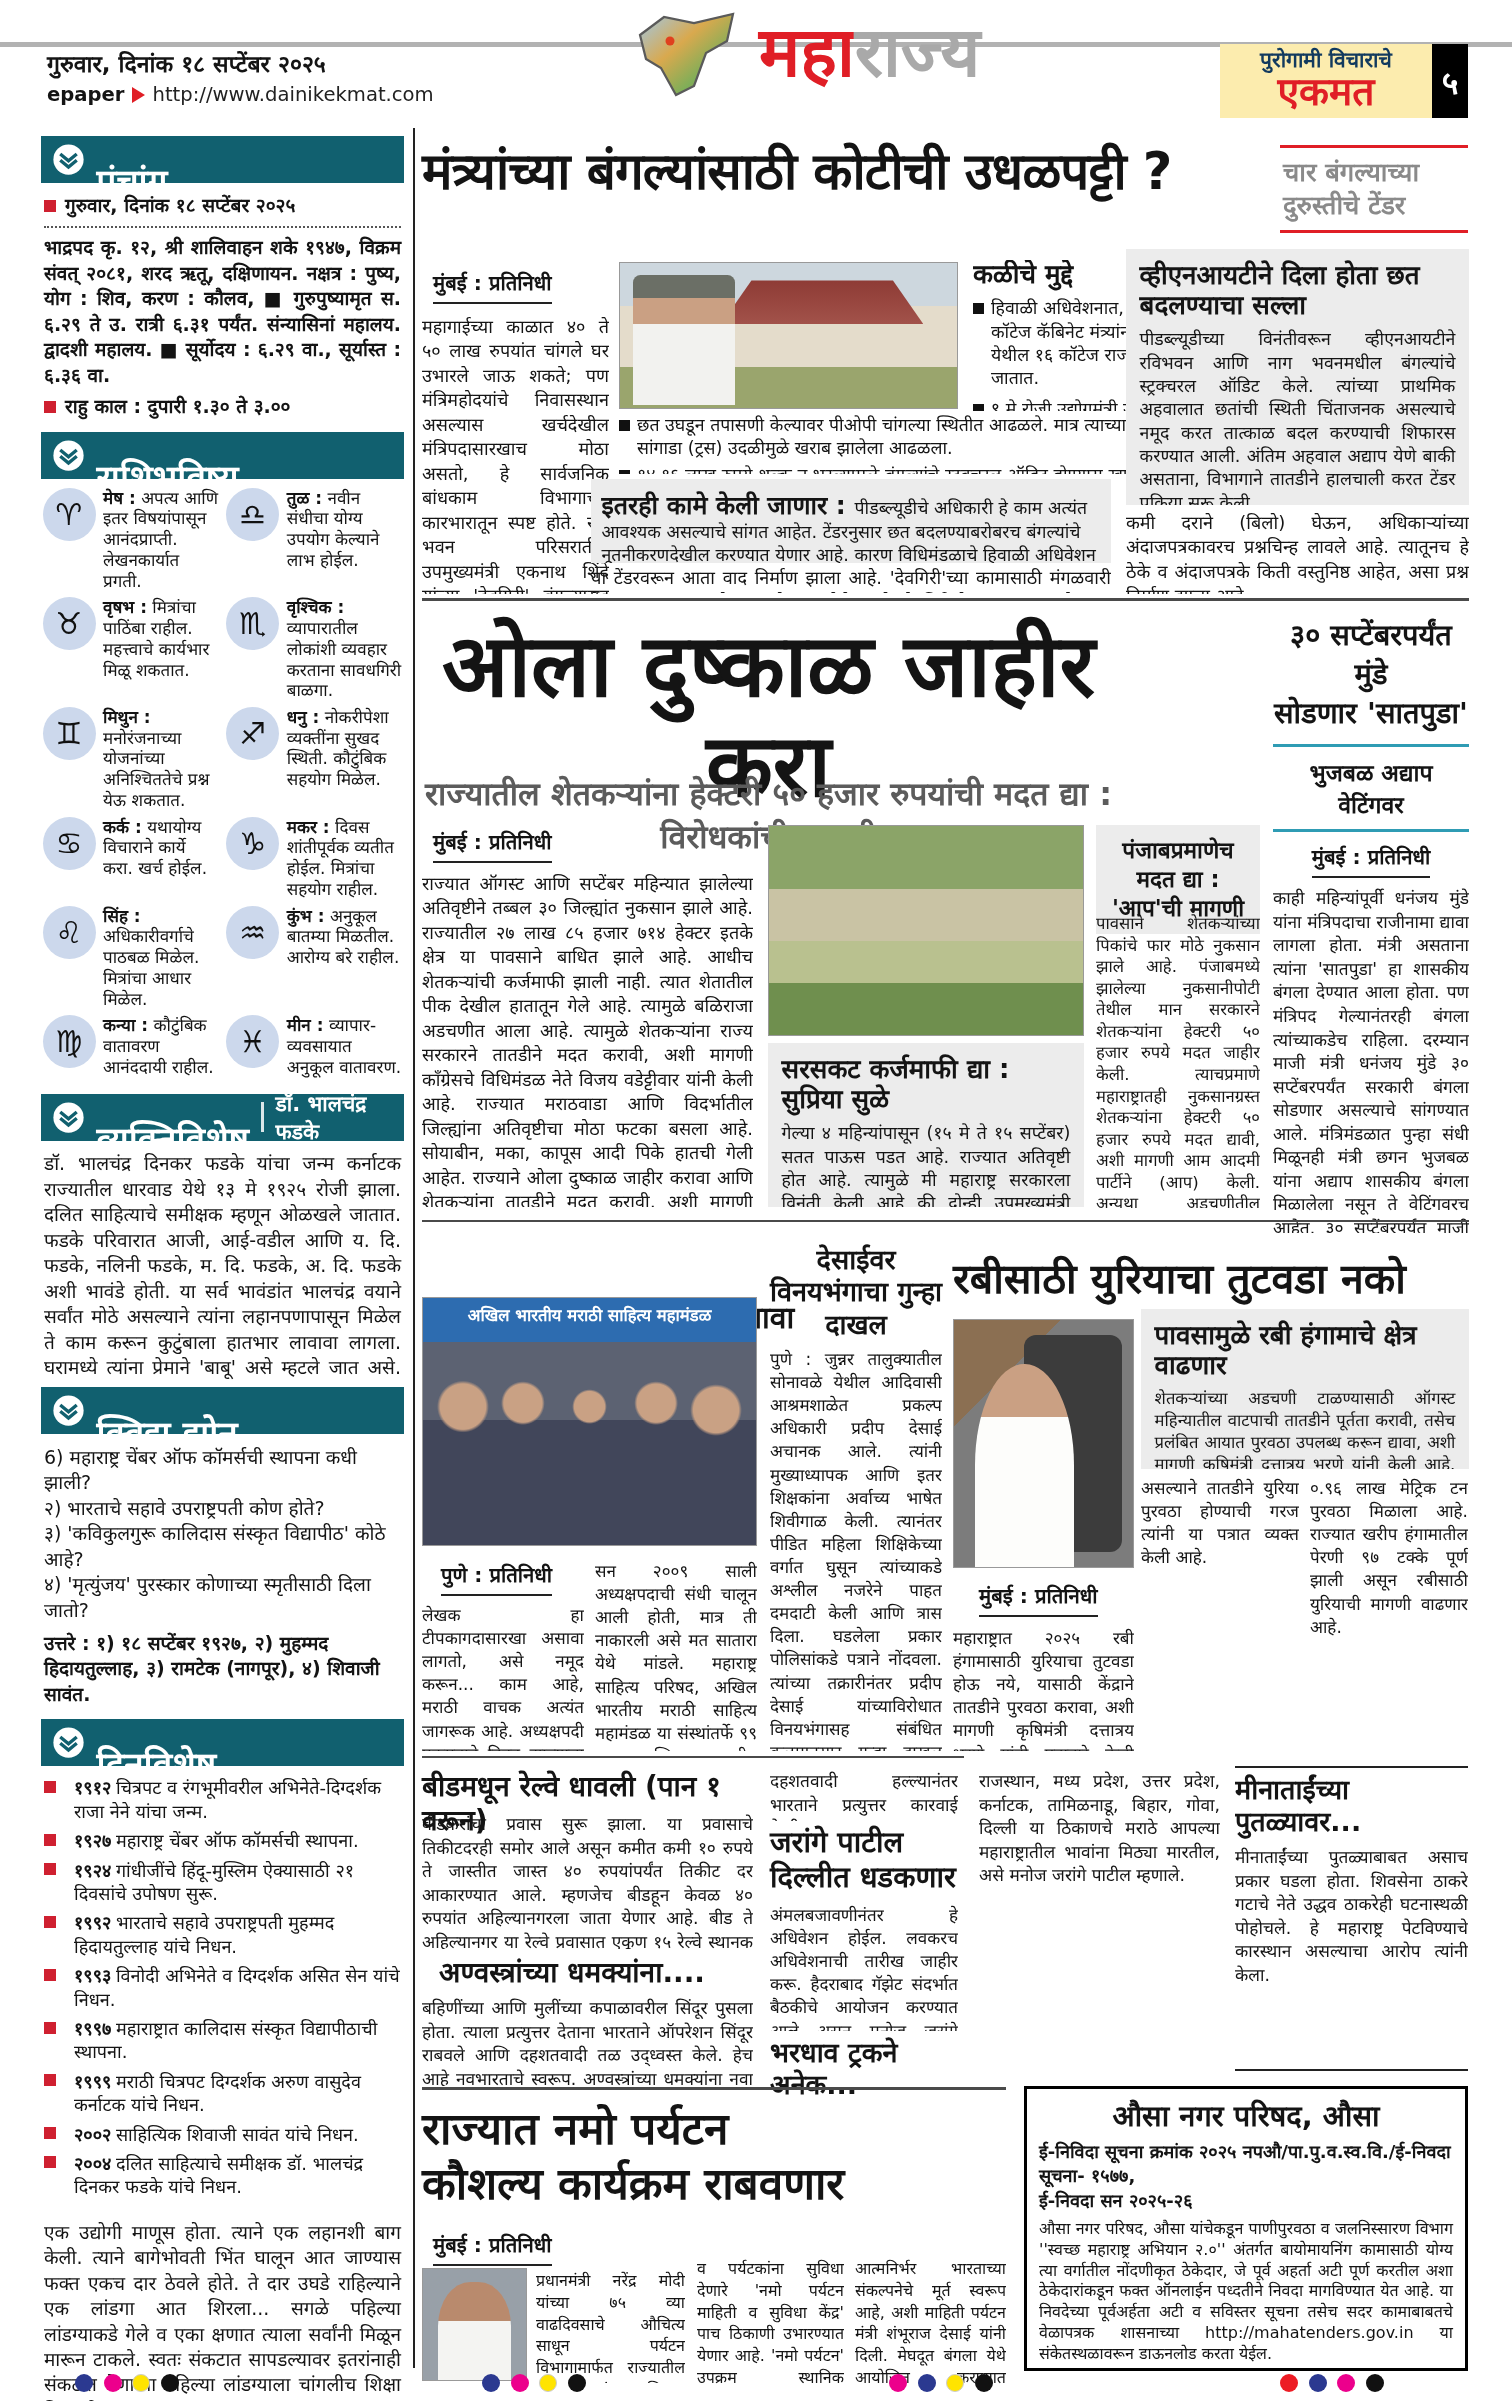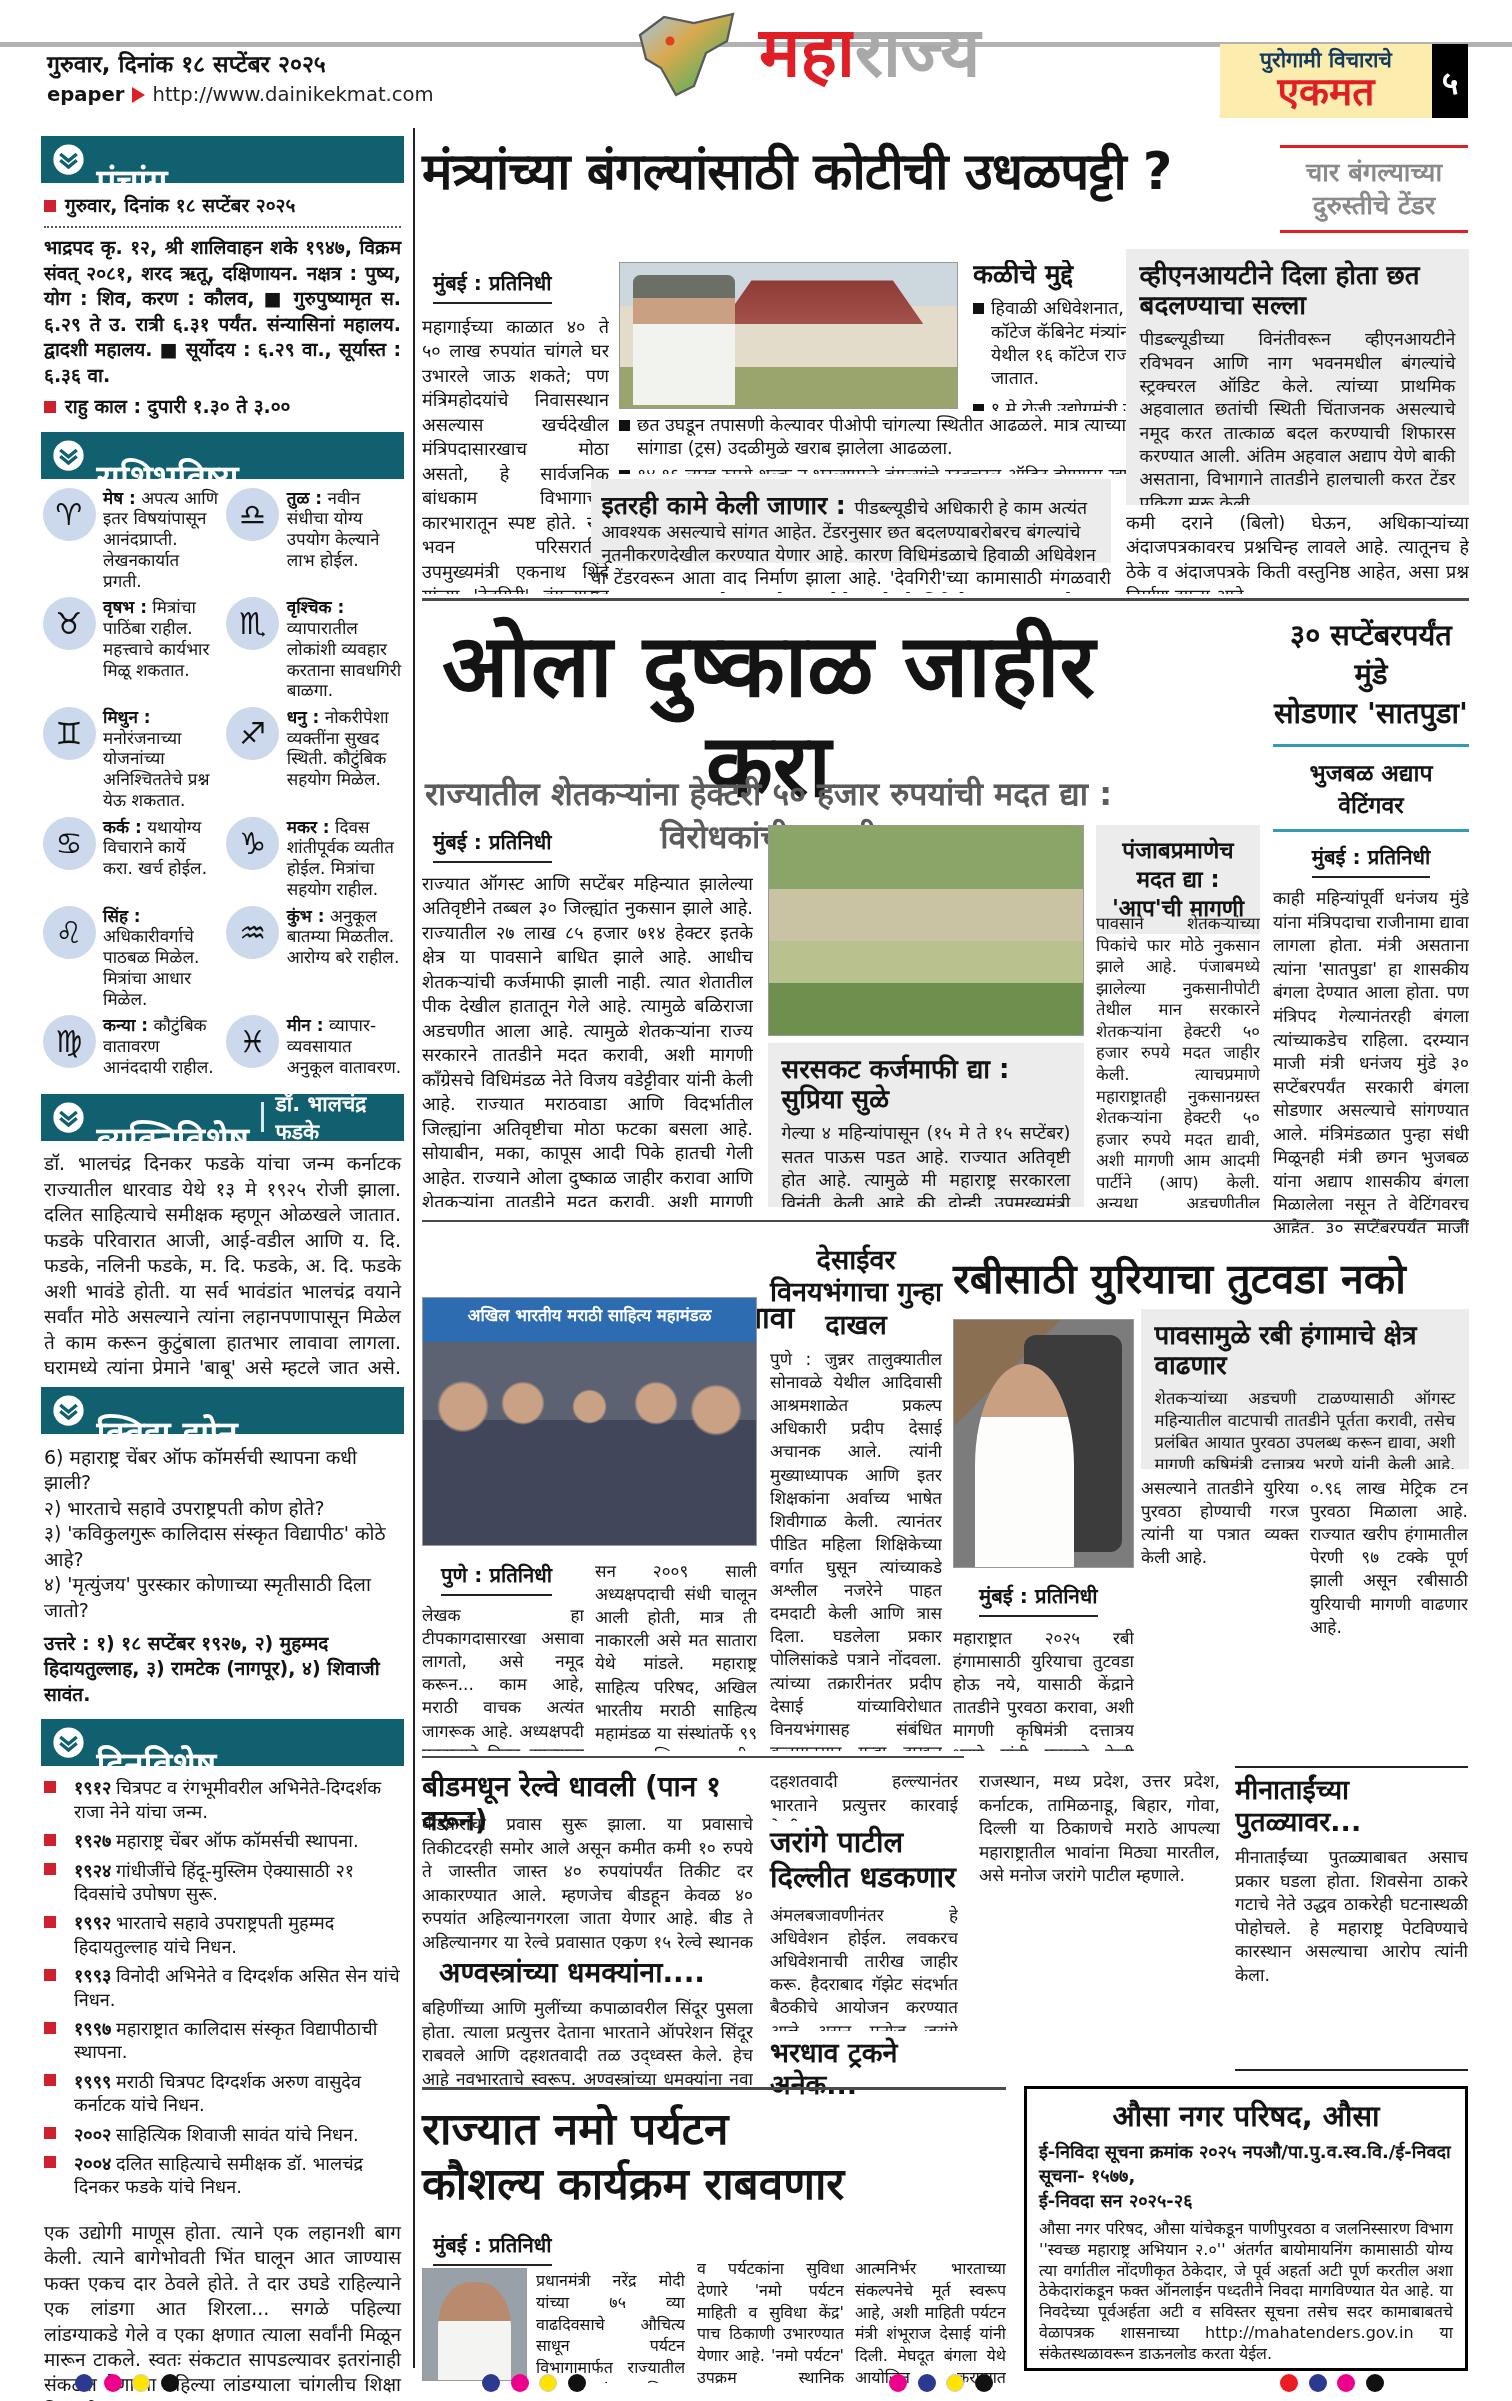--- a/index.html
+++ b/index.html
@@ -53,21 +53,21 @@
   .byline{font-size:20.3px; font-weight:bold; padding-bottom:6px; border-bottom:2.3px solid #222; display:inline-block;}
   .hrule{position:absolute; background:var(--rule,#4a4a4a);}
   .graybox{background:var(--boxgray,#ececec); padding:12px 13.6px;}
   .gb-title{font-size:26px; font-weight:bold; margin-bottom:7.5px; line-height:1.15;}
   .gb-body{font-size:17.7px; line-height:1.32;}
   .bodytxt{font-size:18px; line-height:1.36;}
   .bullet{display:flex; gap:7.5px; margin-bottom:7.5px;}
   .bsq{flex:0 0 10.5px; width:10.5px; height:10.5px; background:#111; margin-top:6px;}
 
   .lead-hl{font-size:51px; font-weight:bold; line-height:1.25; letter-spacing:-0.8px;}
-  .tagbox{border-top:3px solid var(--red,#e01e26); border-bottom:3px solid var(--red,#e01e26); color:var(--grayhead,#8a8a8a); font-size:25.6px; font-weight:bold; text-align:center; line-height:1.3; padding:7.5px 3px;}
+  .tagbox{border-top:3px solid var(--red,#e01e26); border-bottom:3px solid var(--red,#e01e26); color:var(--grayhead,#8a8a8a); font-size:25.6px; font-weight:bold; text-align:left; line-height:1.3; padding:7.5px 3px;}
 
   .ola-hl{font-size:87px; font-weight:bold; text-align:center; line-height:1.15;}
   .ola-sub{font-size:32px; font-weight:bold; color:#5c5c5c; text-align:center;}
 
   .mid-hl{font-size:30px; font-weight:bold; line-height:1.2;}
   .big-hl{font-size:41px; font-weight:bold;}
   .munde-hl{font-size:29px; font-weight:bold; text-align:center; line-height:1.35;}
   .munde-sub{font-size:23px; font-weight:bold; text-align:center; border-top:3px solid #2f9cb4; border-bottom:3px solid #2f9cb4; padding:9px 0;}
 
   .photo{position:absolute; border:0.8px solid #999;}

